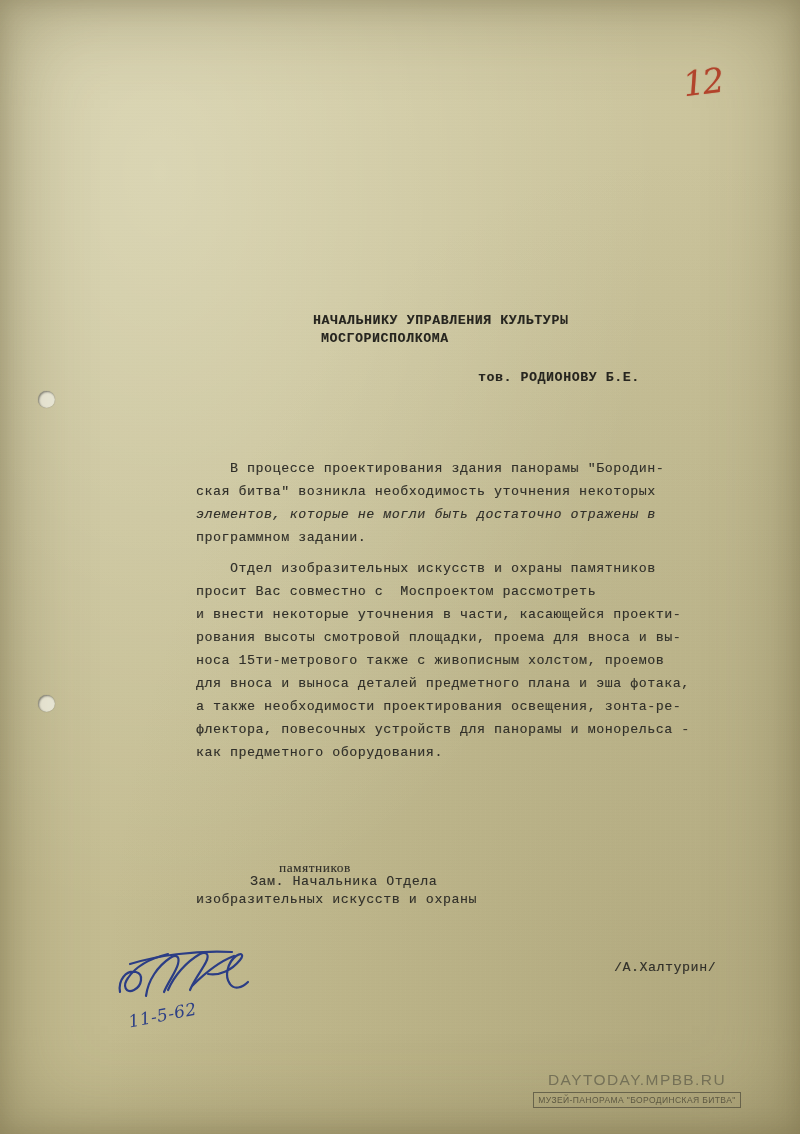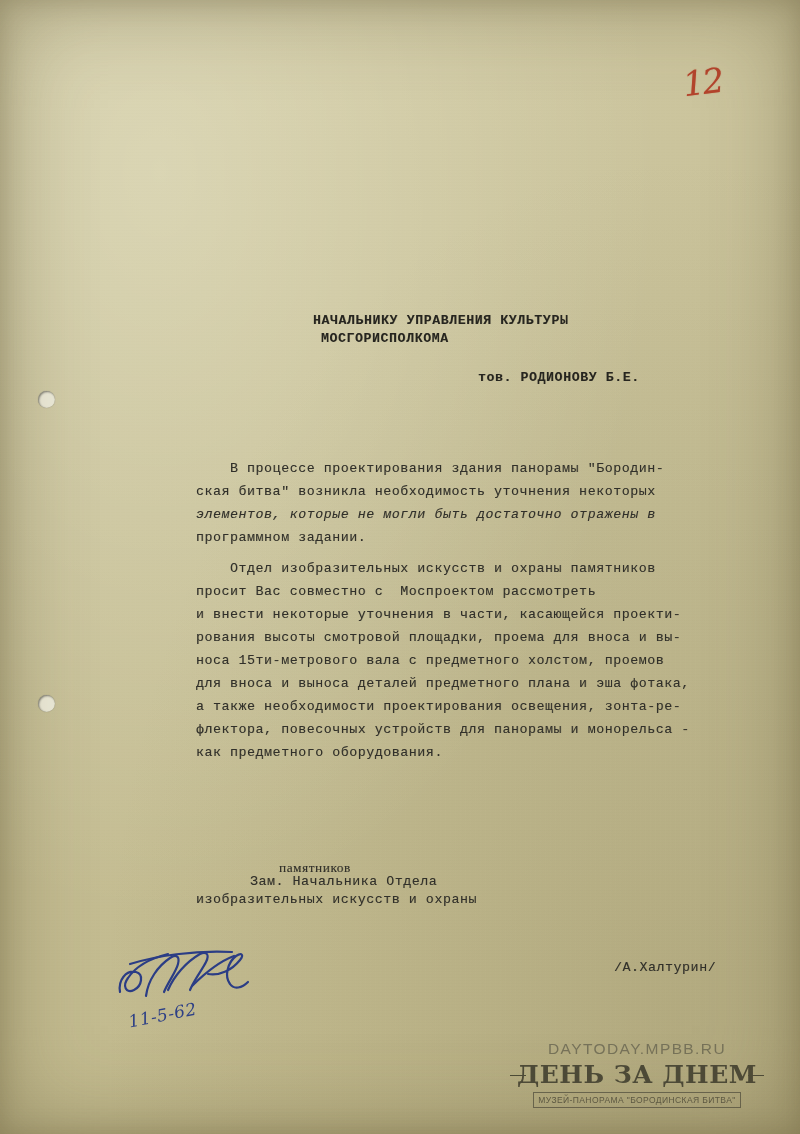--- a/index.html
+++ b/index.html
@@ -194,21 +194,21 @@
     <div class="tl bold" id="addressee3">тов. РОДИОНОВУ Б.Е.</div>
 
     <div class="tl body-line b1">    В процессе проектирования здания панорамы "Бородин-</div>
     <div class="tl body-line b2">ская битва" возникла необходимость уточнения некоторых</div>
     <div class="tl body-line b3">элементов, которые не могли быть достаточно отражены в</div>
     <div class="tl body-line b4">программном задании.</div>
     <div class="tl body-line b5">    Отдел изобразительных искусств и охраны памятников</div>
     <div class="tl body-line b6">просит Вас совместно с  Моспроектом рассмотреть</div>
     <div class="tl body-line b7">и внести некоторые уточнения в части, касающейся проекти-</div>
     <div class="tl body-line b8">рования высоты смотровой площадки, проема для вноса и вы-</div>
-    <div class="tl body-line b9">носа 15ти-метрового вала с предметного холстом, проемов</div>
+    <div class="tl body-line b9">носа 15ти-метрового также с живописным холстом, проемов</div>
     <div class="tl body-line b10">для вноса и выноса деталей предметного плана и эша фотака,</div>
     <div class="tl body-line b11">а также необходимости проектирования освещения, зонта-ре-</div>
     <div class="tl body-line b12">флектора, повесочных устройств для панорамы и монорельса -</div>
     <div class="tl body-line b13">как предметного оборудования.</div>
 
     <div class="tl" id="sig-title1">Зам. Начальника Отдела</div>
     <div class="tl" id="sig-title2">изобразительных искусств и охраны</div>
     <div class="tl" id="sig-title3">памятников</div>
 
     <div class="tl" id="sig-name">/А.Халтурин/</div>
@@ -221,22 +221,17 @@
       <path d="M56,50 C62,36 74,22 88,14 C94,11 98,14 94,22 C90,30 82,40 78,50"></path>
       <path d="M80,46 C92,34 106,22 122,16"></path>
       <path d="M96,34 C108,36 120,30 128,20 C132,15 130,12 124,16 C116,22 112,36 118,44 C122,50 130,48 136,42"></path>
       <path d="M18,24 C44,16 82,10 120,12"></path>
     </g>
   </svg>
   <div id="sig-date">11-5-62</div>
 
   <div id="watermark">
     <div id="wm-url">DAYTODAY.MPBB.RU</div>
-    <div id="wm-title">
-      <span id="wm-deco-left"></span>
-      <span>ДЕНЬ ЗА ДНЕМ</span>
-      <span id="wm-deco-right"></span>
-    </div>
     <div id="wm-sub">МУЗЕЙ-ПАНОРАМА "БОРОДИНСКАЯ БИТВА"</div>
   </div>
 
   <div id="vignette"></div>
 </div>
 
 </body></html>

